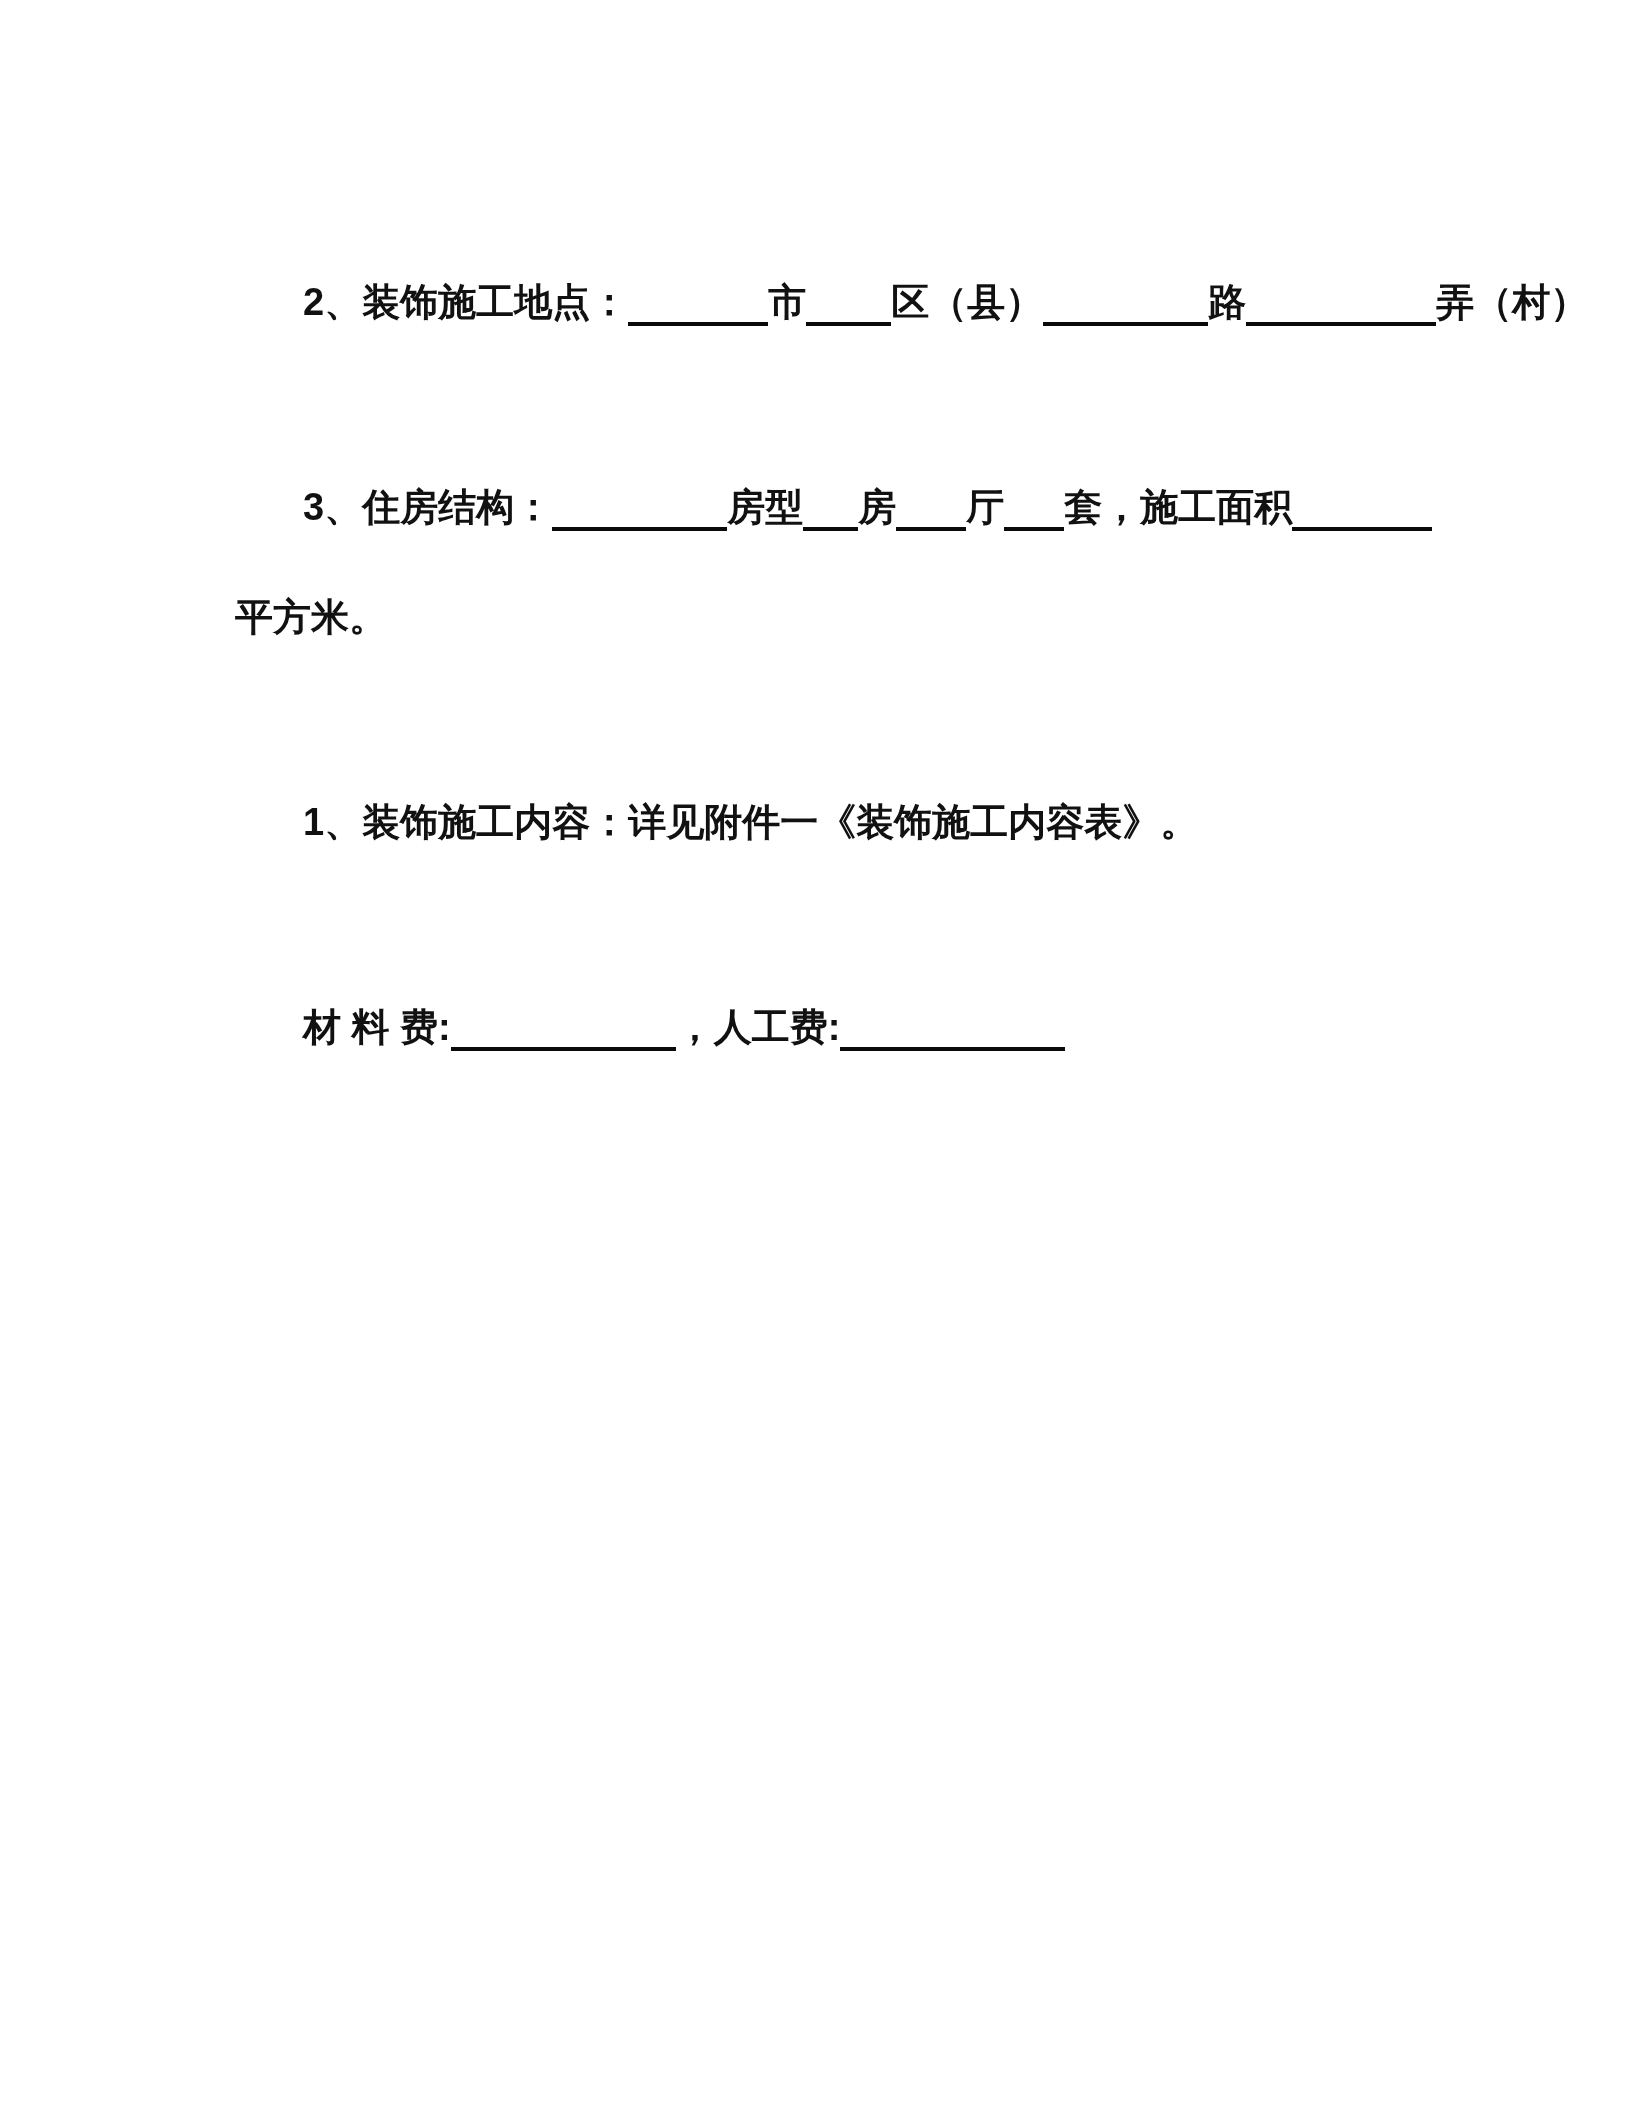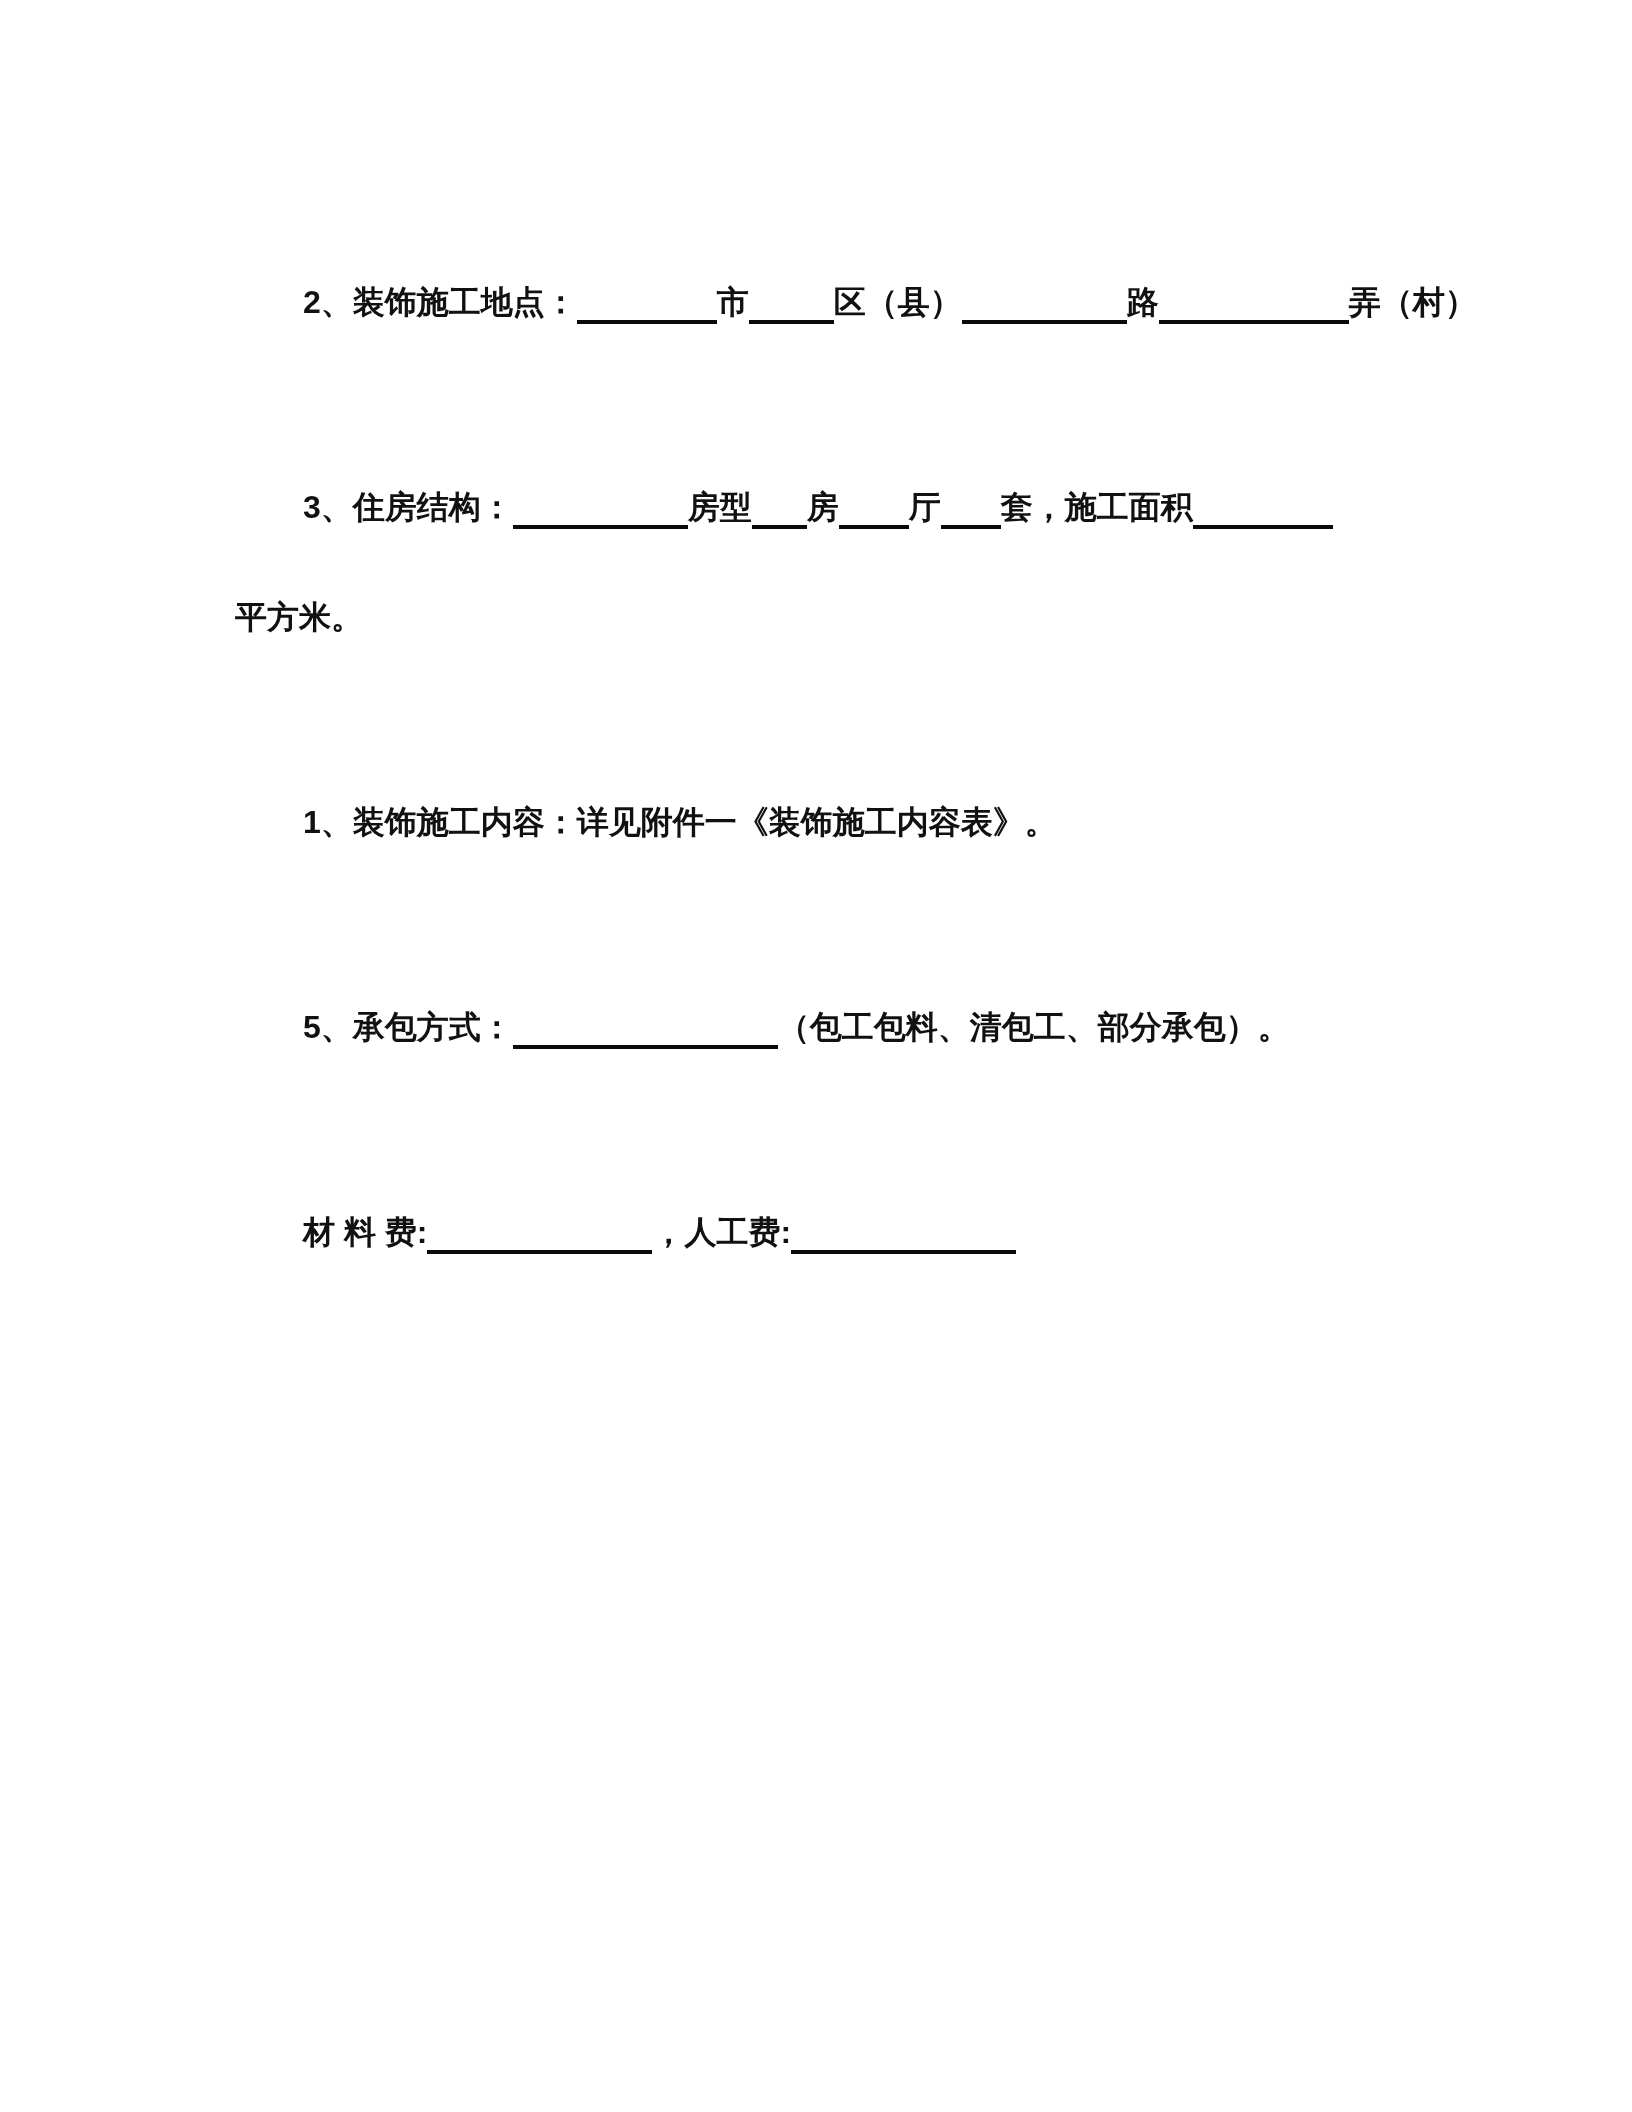--- a/index.html
+++ b/index.html
@@ -8,21 +8,21 @@
     width:1632px;height:2112px;
     background:#ffffff;
     overflow:hidden;
     font-family:"Liberation Sans","DejaVu Sans",sans-serif;
     font-weight:700;
     color:#111111;
   }
   .doc{
     position:absolute;
     left:235px;top:247px;right:230px;
-    font-size:32px;
+    font-size:38px;
     line-height:110px;
   }
   .line{white-space:nowrap;}
   .line.indent{text-indent:68px;}
   .line.para-start{margin-top:95px;}
   .txt{display:inline;}
   .blank{
     display:inline-block;
     height:12px;
     border-bottom:4px solid #0a0a0a;
@@ -31,16 +31,15 @@
 </style>
 </head>
 <body>
 
 <div class="page">
   <div class="doc" id="doc">
       <div class="line indent"><span class="txt">2、装饰施工地点：</span><span class="blank" style="width: 140px;"></span><span class="txt">市</span><span class="blank" style="width: 85px;"></span><span class="txt">区（县）</span><span class="blank" style="width: 165px;"></span><span class="txt">路</span><span class="blank" style="width: 190px;"></span><span class="txt">弄（村）</span></div>
       <div class="line indent para-start"><span class="txt">3、住房结构：</span><span class="blank" style="width: 175px;"></span><span class="txt">房型</span><span class="blank" style="width: 55px;"></span><span class="txt">房</span><span class="blank" style="width: 70px;"></span><span class="txt">厅</span><span class="blank" style="width: 60px;"></span><span class="txt">套，施工面积</span><span class="blank" style="width: 140px;"></span></div>
       <div class="line"><span class="txt">平方米。</span></div>
       <div class="line indent para-start"><span class="txt">1、装饰施工内容：详见附件一《装饰施工内容表》。</span></div>
-      <div class="line indent para-start"><span class="txt">5、承包方式：</span><span class="blank" style="width: 265px;"></span><span class="txt">（包工包料、清包工、部分承包）。</span></div>
       <div class="line indent para-start"><span class="txt">材 料 费:</span><span class="blank" style="width: 225px;"></span><span class="txt">，人工费:</span><span class="blank" style="width: 225px;"></span></div>
     </div>
 </div>
 
 </body></html>

